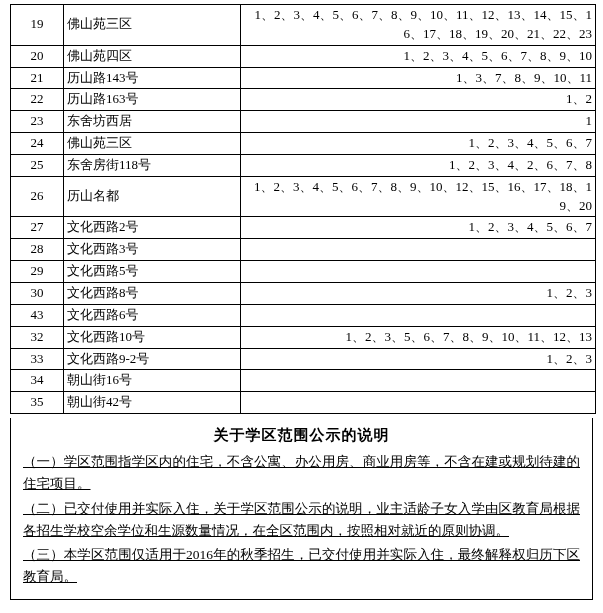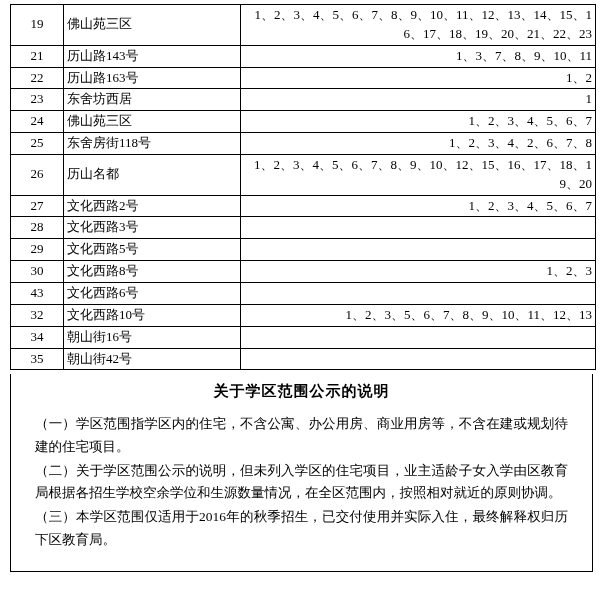--- a/index.html
+++ b/index.html
@@ -73,34 +73,40 @@
   .notice-p {
     font-family: "Liberation Serif", "DejaVu Serif", serif;
     font-size: 13.5px;
     line-height: 1.65;
     text-align: justify;
     text-justify: inter-ideograph;
     margin: 0 0 2px 0;
     text-indent: 0;
   }
   .notice-wrap {
-    margin: 12px;
+    margin: 0;
+    text-decoration: underline;
   }
 </style>
 </head>
 <body>
 
 <div class="page">
 
   <table class="school-table">
     <tbody>
       <tr>
         <td class="col-num">19</td>
         <td class="col-name">佛山苑三区</td>
         <td class="col-list">1、2、3、4、5、6、7、8、9、10、11、12、13、14、15、16、17、18、19、20、21、22、23</td>
+      </tr>
+      <tr>
+        <td class="col-num">20</td>
+        <td class="col-name">佛山苑四区</td>
+        <td class="col-list">1、2、3、4、5、6、7、8、9、10</td>
       </tr>
       <tr>
         <td class="col-num">21</td>
         <td class="col-name">历山路143号</td>
         <td class="col-list">1、3、7、8、9、10、11</td>
       </tr>
       <tr>
         <td class="col-num">22</td>
         <td class="col-name">历山路163号</td>
         <td class="col-list">1、2</td>
@@ -149,34 +155,39 @@
         <td class="col-num">43</td>
         <td class="col-name">文化西路6号</td>
         <td class="col-list"></td>
       </tr>
       <tr>
         <td class="col-num">32</td>
         <td class="col-name">文化西路10号</td>
         <td class="col-list">1、2、3、5、6、7、8、9、10、11、12、13</td>
       </tr>
       <tr>
+        <td class="col-num">33</td>
+        <td class="col-name">文化西路9-2号</td>
+        <td class="col-list">1、2、3</td>
+      </tr>
+      <tr>
         <td class="col-num">34</td>
         <td class="col-name">朝山街16号</td>
         <td class="col-list"></td>
       </tr>
       <tr>
         <td class="col-num">35</td>
         <td class="col-name">朝山街42号</td>
         <td class="col-list"></td>
       </tr>
     </tbody>
   </table>
 
   <div class="notice">
     <div class="notice-title">关于学区范围公示的说明</div>
     <div class="notice-wrap">
       <p class="notice-p">（一）学区范围指学区内的住宅，不含公寓、办公用房、商业用房等，不含在建或规划待建的住宅项目。</p>
-      <p class="notice-p">（二）关于学区范围公示的说明，但未列入学区的住宅项目，业主适龄子女入学由区教育局根据各招生学校空余学位和生源数量情况，在全区范围内，按照相对就近的原则协调。</p>
+      <p class="notice-p">（二）已交付使用并实际入住，关于学区范围公示的说明，业主适龄子女入学由区教育局根据各招生学校空余学位和生源数量情况，在全区范围内，按照相对就近的原则协调。</p>
       <p class="notice-p">（三）本学区范围仅适用于2016年的秋季招生，已交付使用并实际入住，最终解释权归历下区教育局。</p>
     </div>
   </div>
 
 </div>
 
 </body></html>

